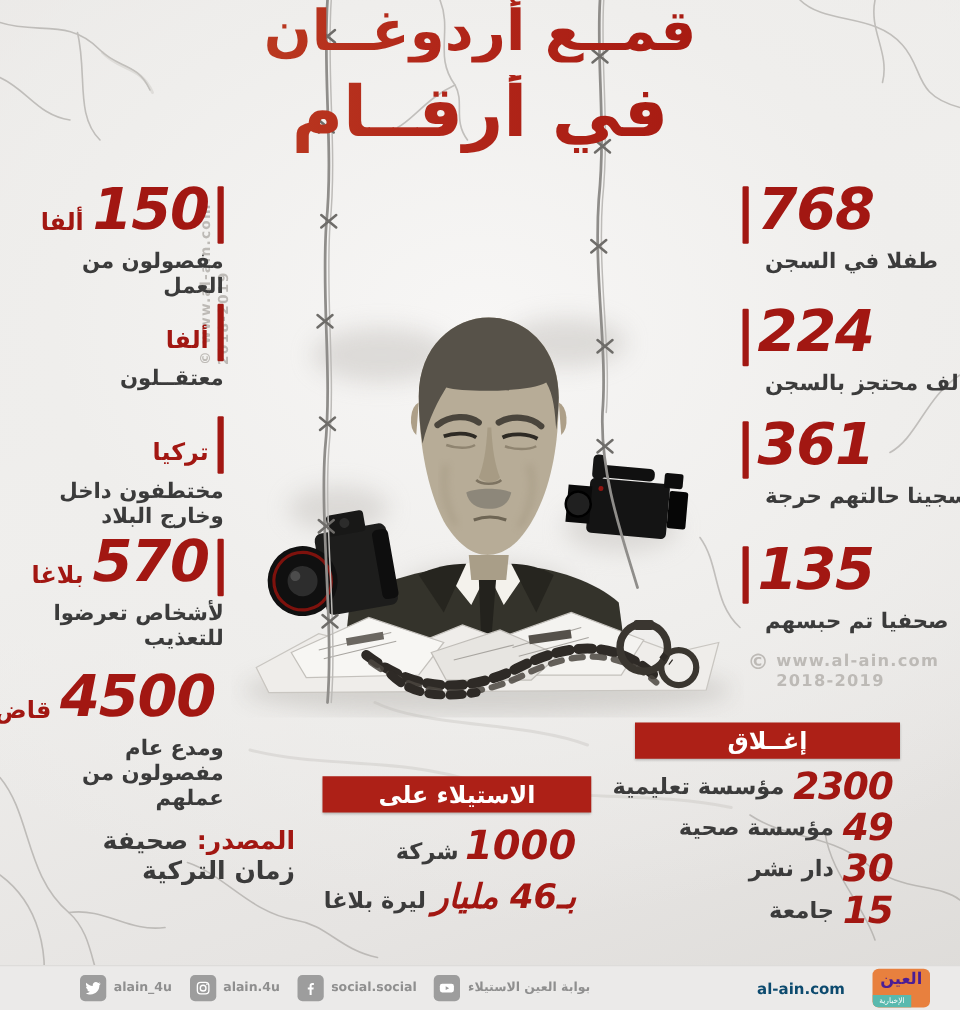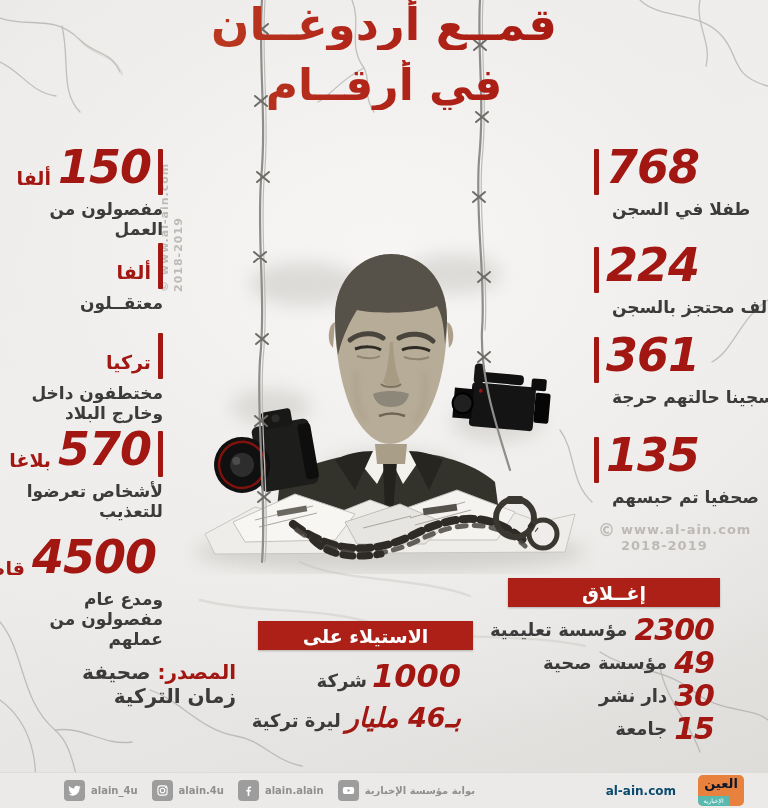--- a/index.html
+++ b/index.html
@@ -16,27 +16,27 @@
   .title .t-line{
     display:block;font-weight:bold;font-size:45px;letter-spacing:1px;
     color:#ab150d;
   }
   @supports (-webkit-background-clip:text){
     .title .t-line{
       background:linear-gradient(90deg,#c65429 0%,#b2271a 45%,#9d0f0a 100%);
       -webkit-background-clip:text;background-clip:text;color:transparent;
     }
   }
-  .title .t-line2{font-size:44px;margin-top:10px;}
+  .title .t-line2{font-size:56px;margin-top:10px;}
   
   .num{font-style:italic;font-weight:bold;font-size:46px;line-height:.92;color:#a21712;letter-spacing:-1px;}
   .unit{font-weight:bold;font-size:19px;color:#a21712;}
   .lbl{font-weight:bold;font-size:17px;color:#3b3b3b;}
   .bar{width:5px;height:46px;background:#a21712;border-radius:1px;}
-  .stat-l{left:0;width:163px;}
+  .stat-l{left:16px;width:163px;}
   .stat-l .numrow{display:flex;justify-content:flex-end;align-items:flex-start;gap:7px;}
   .stat-l .unit{align-self:flex-end;margin-bottom:6px;}
   .stat-l .bar{margin-top:3px;}
   .stat-l .lbl{text-align:right;margin-top:4px;}
   .stat-r{left:594px;width:215px;}
   .stat-r .numrow{display:flex;justify-content:flex-start;align-items:flex-start;gap:7px;}
   .stat-r .bar{margin-top:3px;}
   .stat-r .lbl{text-align:left;margin-top:4px;padding-left:18px;}
   
   .box-header{
@@ -63,21 +63,21 @@
   .wm-right{left:598px;top:522px;font-size:13px;display:flex;gap:5px;align-items:flex-start;}
   .wm-right .wm-sym{font-size:17px;line-height:1;}
   
   .footer{left:0;right:0;bottom:0;height:36px;background:#ebeae9;border-top:1px solid #dddcda;
     display:flex;align-items:center;padding:0 24px 0 64px;box-sizing:border-box;gap:14px;}
   .soc{display:flex;align-items:center;gap:6px;}
   .soc-ico{width:21px;height:21px;border-radius:4px;background:#9d9d9d;display:flex;align-items:center;justify-content:center;flex:0 0 auto;}
   .soc-lbl{font-size:10px;font-weight:bold;color:#8f8f8f;}
   .site{margin-left:auto;font-size:12px;color:#0c4a6e;font-weight:bold;}
   .logo{width:46px;height:31px;border-radius:5px;overflow:hidden;position:relative;background:#e8803e;flex:0 0 auto;margin-left:8px;}
-  .logo-top{position:absolute;top:1px;left:0;right:0;text-align:center;color:#0f172a;font-weight:bold;font-size:13px;}
+  .logo-top{position:absolute;top:1px;left:0;right:0;text-align:center;color:#4c1d95;font-weight:bold;font-size:13px;}
   .logo-band{position:absolute;bottom:0;left:0;width:31px;height:10px;background:#59b9ae;color:#fff;font-size:6px;text-align:center;line-height:10px;}
 </style>
 </head>
 <body>
 
 <div class="stage">
 
   <svg class="abs" style="left:0;top:0;" width="768" height="808" viewBox="0 0 768 808">
     <g fill="none" stroke="#a29f9b" stroke-width="1.3" opacity=".6" stroke-linecap="round">
       <path d="M0,18 C30,28 55,14 80,40 C95,55 110,50 120,72"></path>
@@ -320,21 +320,21 @@
 
   <div class="abs seize">
     <div class="box-header" dir="rtl">الاستيلاء على</div>
     <div class="box-items">
       <div class="box-line">
         <span class="box-num n1">1000</span>
         <span class="box-lbl">شركة</span>
       </div>
       <div class="box-line">
         <span class="box-num n2">بـ46 مليار</span>
-        <span class="box-lbl">ليرة تركية</span>
+        <span class="box-lbl">ليرة بلاغا</span>
       </div>
     </div>
   </div>
 
   <div class="abs close-box">
     <div class="box-header" dir="rtl">إغــلاق</div>
     <div class="box-items">
       <div class="box-line">
         <span class="box-num">2300</span>
         <span class="box-lbl">مؤسسة تعليمية</span>
@@ -377,30 +377,30 @@
           </svg>
       </span>
       <span class="soc-lbl">alain.4u</span>
     </div>
     <div class="soc">
       <span class="soc-ico">
         <svg width="13" height="13" viewBox="0 0 24 24" fill="#ffffff">
             <path d="M13.5 22v-8h2.7l.4-3.1h-3.1V8.9c0-.9.3-1.5 1.6-1.5h1.7V4.6c-.3-.1-1.3-.2-2.4-.2-2.3 0-3.9 1.4-3.9 4v2.5H7.8V14h2.7v8h3z"></path>
           </svg>
       </span>
-      <span class="soc-lbl">alain.alain</span>
+      <span class="soc-lbl">social.social</span>
     </div>
     <div class="soc">
       <span class="soc-ico">
         <svg width="15" height="15" viewBox="0 0 24 24">
             <rect x="3" y="6.5" width="18" height="11" rx="3" fill="#ffffff"></rect>
             <path d="M10.5 9.5 L15 12 L10.5 14.5 Z" fill="#9d9d9d"></path>
           </svg>
       </span>
-      <span class="soc-lbl" dir="rtl">بوابة مؤسسة الإخبارية</span>
+      <span class="soc-lbl" dir="rtl">بوابة العين الاستيلاء</span>
     </div>
     <span class="site">al-ain.com</span>
     <div class="logo">
       <span class="logo-top">العين</span>
       <span class="logo-band">الإخبارية</span>
     </div>
   </div>
 
 </div>
 

